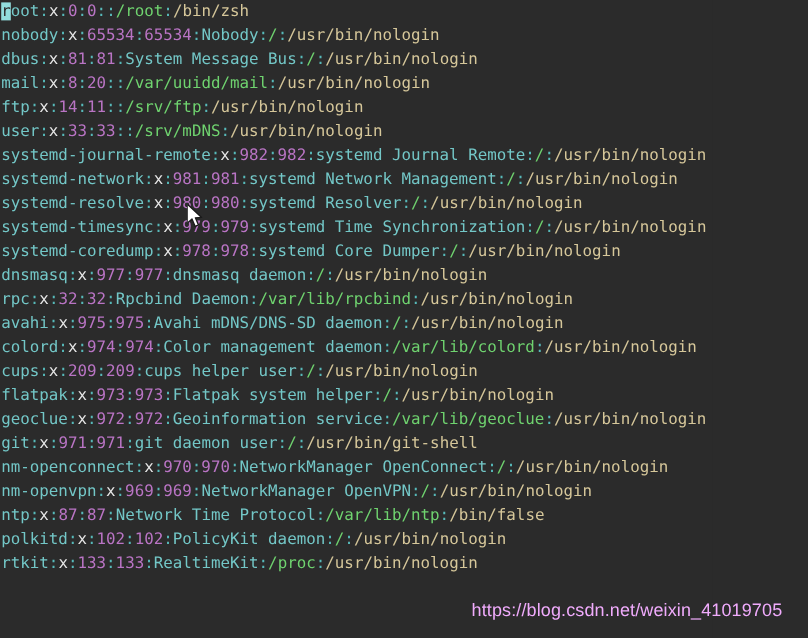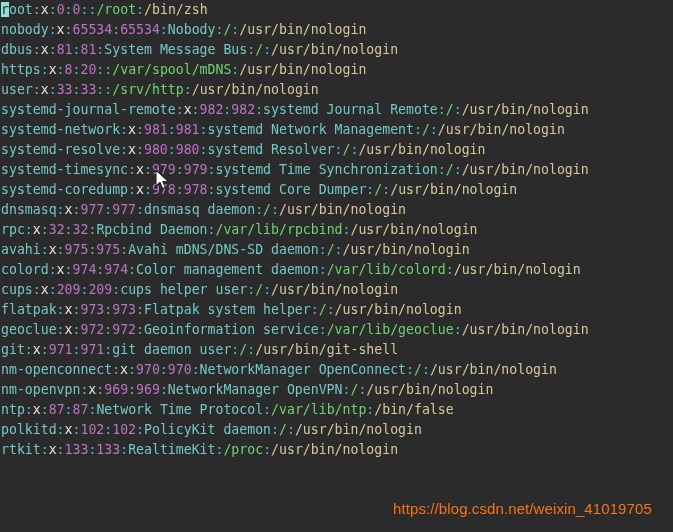--- a/index.html
+++ b/index.html
@@ -50,35 +50,36 @@
     width: 14px;
     height: 21px;
     pointer-events: none;
   }
   #watermark {
     position: absolute;
     left: 393px;
     top: 500px;
     font-family: "Liberation Sans", sans-serif;
     font-size: 15px;
-    color: #f97316;
+    color: #f0abfc;
     white-space: nowrap;
     letter-spacing: 0.1px;
   }
 </style>
 </head>
 <body>
 
 <div id="terminal" style="background: rgb(43, 43, 43);">
   <div id="lines-container">
       <div class="line"><span class="t-user t-cursor">r</span><span class="t-user">oot</span><span class="t-sep">:</span><span class="t-pw">x</span><span class="t-sep">:</span><span class="t-id">0</span><span class="t-sep">:</span><span class="t-id">0</span><span class="t-sep">:</span><span class="t-sep">:</span><span class="t-home">/root</span><span class="t-sep">:</span><span class="t-shell">/bin/zsh</span></div>
       <div class="line"><span class="t-user">nobody</span><span class="t-sep">:</span><span class="t-pw">x</span><span class="t-sep">:</span><span class="t-id">65534</span><span class="t-sep">:</span><span class="t-id">65534</span><span class="t-sep">:</span><span class="t-gecos">Nobody</span><span class="t-sep">:</span><span class="t-home">/</span><span class="t-sep">:</span><span class="t-shell">/usr/bin/nologin</span></div>
       <div class="line"><span class="t-user">dbus</span><span class="t-sep">:</span><span class="t-pw">x</span><span class="t-sep">:</span><span class="t-id">81</span><span class="t-sep">:</span><span class="t-id">81</span><span class="t-sep">:</span><span class="t-gecos">System Message Bus</span><span class="t-sep">:</span><span class="t-home">/</span><span class="t-sep">:</span><span class="t-shell">/usr/bin/nologin</span></div>
-      <div class="line"><span class="t-user">https</span><span class="t-sep">:</span><span class="t-pw">x</span><span class="t-sep">:</span><span class="t-id">8</span><span class="t-sep">:</span><span class="t-id">20</span><span class="t-sep">:</span><span class="t-sep">:</span><span class="t-home">/var/spool/mDNS</span><span class="t-sep">:</span><span class="t-shell">/usr/bin/nologin</span></div>
-      <div class="line"><span class="t-user">user</span><span class="t-sep">:</span><span class="t-pw">x</span><span class="t-sep">:</span><span class="t-id">33</span><span class="t-sep">:</span><span class="t-id">33</span><span class="t-sep">:</span><span class="t-sep">:</span><span class="t-home">/srv/http</span><span class="t-sep">:</span><span class="t-shell">/usr/bin/nologin</span></div>
+      <div class="line"><span class="t-user">mail</span><span class="t-sep">:</span><span class="t-pw">x</span><span class="t-sep">:</span><span class="t-id">8</span><span class="t-sep">:</span><span class="t-id">20</span><span class="t-sep">:</span><span class="t-sep">:</span><span class="t-home">/var/uuidd/mail</span><span class="t-sep">:</span><span class="t-shell">/usr/bin/nologin</span></div>
+      <div class="line"><span class="t-user">ftp</span><span class="t-sep">:</span><span class="t-pw">x</span><span class="t-sep">:</span><span class="t-id">14</span><span class="t-sep">:</span><span class="t-id">11</span><span class="t-sep">:</span><span class="t-sep">:</span><span class="t-home">/srv/ftp</span><span class="t-sep">:</span><span class="t-shell">/usr/bin/nologin</span></div>
+      <div class="line"><span class="t-user">user</span><span class="t-sep">:</span><span class="t-pw">x</span><span class="t-sep">:</span><span class="t-id">33</span><span class="t-sep">:</span><span class="t-id">33</span><span class="t-sep">:</span><span class="t-sep">:</span><span class="t-home">/srv/mDNS</span><span class="t-sep">:</span><span class="t-shell">/usr/bin/nologin</span></div>
       <div class="line"><span class="t-user">systemd-journal-remote</span><span class="t-sep">:</span><span class="t-pw">x</span><span class="t-sep">:</span><span class="t-id">982</span><span class="t-sep">:</span><span class="t-id">982</span><span class="t-sep">:</span><span class="t-gecos">systemd Journal Remote</span><span class="t-sep">:</span><span class="t-home">/</span><span class="t-sep">:</span><span class="t-shell">/usr/bin/nologin</span></div>
       <div class="line"><span class="t-user">systemd-network</span><span class="t-sep">:</span><span class="t-pw">x</span><span class="t-sep">:</span><span class="t-id">981</span><span class="t-sep">:</span><span class="t-id">981</span><span class="t-sep">:</span><span class="t-gecos">systemd Network Management</span><span class="t-sep">:</span><span class="t-home">/</span><span class="t-sep">:</span><span class="t-shell">/usr/bin/nologin</span></div>
       <div class="line"><span class="t-user">systemd-resolve</span><span class="t-sep">:</span><span class="t-pw">x</span><span class="t-sep">:</span><span class="t-id">980</span><span class="t-sep">:</span><span class="t-id">980</span><span class="t-sep">:</span><span class="t-gecos">systemd Resolver</span><span class="t-sep">:</span><span class="t-home">/</span><span class="t-sep">:</span><span class="t-shell">/usr/bin/nologin</span></div>
       <div class="line"><span class="t-user">systemd-timesync</span><span class="t-sep">:</span><span class="t-pw">x</span><span class="t-sep">:</span><span class="t-id">979</span><span class="t-sep">:</span><span class="t-id">979</span><span class="t-sep">:</span><span class="t-gecos">systemd Time Synchronization</span><span class="t-sep">:</span><span class="t-home">/</span><span class="t-sep">:</span><span class="t-shell">/usr/bin/nologin</span></div>
       <div class="line"><span class="t-user">systemd-coredump</span><span class="t-sep">:</span><span class="t-pw">x</span><span class="t-sep">:</span><span class="t-id">978</span><span class="t-sep">:</span><span class="t-id">978</span><span class="t-sep">:</span><span class="t-gecos">systemd Core Dumper</span><span class="t-sep">:</span><span class="t-home">/</span><span class="t-sep">:</span><span class="t-shell">/usr/bin/nologin</span></div>
       <div class="line"><span class="t-user">dnsmasq</span><span class="t-sep">:</span><span class="t-pw">x</span><span class="t-sep">:</span><span class="t-id">977</span><span class="t-sep">:</span><span class="t-id">977</span><span class="t-sep">:</span><span class="t-gecos">dnsmasq daemon</span><span class="t-sep">:</span><span class="t-home">/</span><span class="t-sep">:</span><span class="t-shell">/usr/bin/nologin</span></div>
       <div class="line"><span class="t-user">rpc</span><span class="t-sep">:</span><span class="t-pw">x</span><span class="t-sep">:</span><span class="t-id">32</span><span class="t-sep">:</span><span class="t-id">32</span><span class="t-sep">:</span><span class="t-gecos">Rpcbind Daemon</span><span class="t-sep">:</span><span class="t-home">/var/lib/rpcbind</span><span class="t-sep">:</span><span class="t-shell">/usr/bin/nologin</span></div>
       <div class="line"><span class="t-user">avahi</span><span class="t-sep">:</span><span class="t-pw">x</span><span class="t-sep">:</span><span class="t-id">975</span><span class="t-sep">:</span><span class="t-id">975</span><span class="t-sep">:</span><span class="t-gecos">Avahi mDNS/DNS-SD daemon</span><span class="t-sep">:</span><span class="t-home">/</span><span class="t-sep">:</span><span class="t-shell">/usr/bin/nologin</span></div>
       <div class="line"><span class="t-user">colord</span><span class="t-sep">:</span><span class="t-pw">x</span><span class="t-sep">:</span><span class="t-id">974</span><span class="t-sep">:</span><span class="t-id">974</span><span class="t-sep">:</span><span class="t-gecos">Color management daemon</span><span class="t-sep">:</span><span class="t-home">/var/lib/colord</span><span class="t-sep">:</span><span class="t-shell">/usr/bin/nologin</span></div>
       <div class="line"><span class="t-user">cups</span><span class="t-sep">:</span><span class="t-pw">x</span><span class="t-sep">:</span><span class="t-id">209</span><span class="t-sep">:</span><span class="t-id">209</span><span class="t-sep">:</span><span class="t-gecos">cups helper user</span><span class="t-sep">:</span><span class="t-home">/</span><span class="t-sep">:</span><span class="t-shell">/usr/bin/nologin</span></div>

